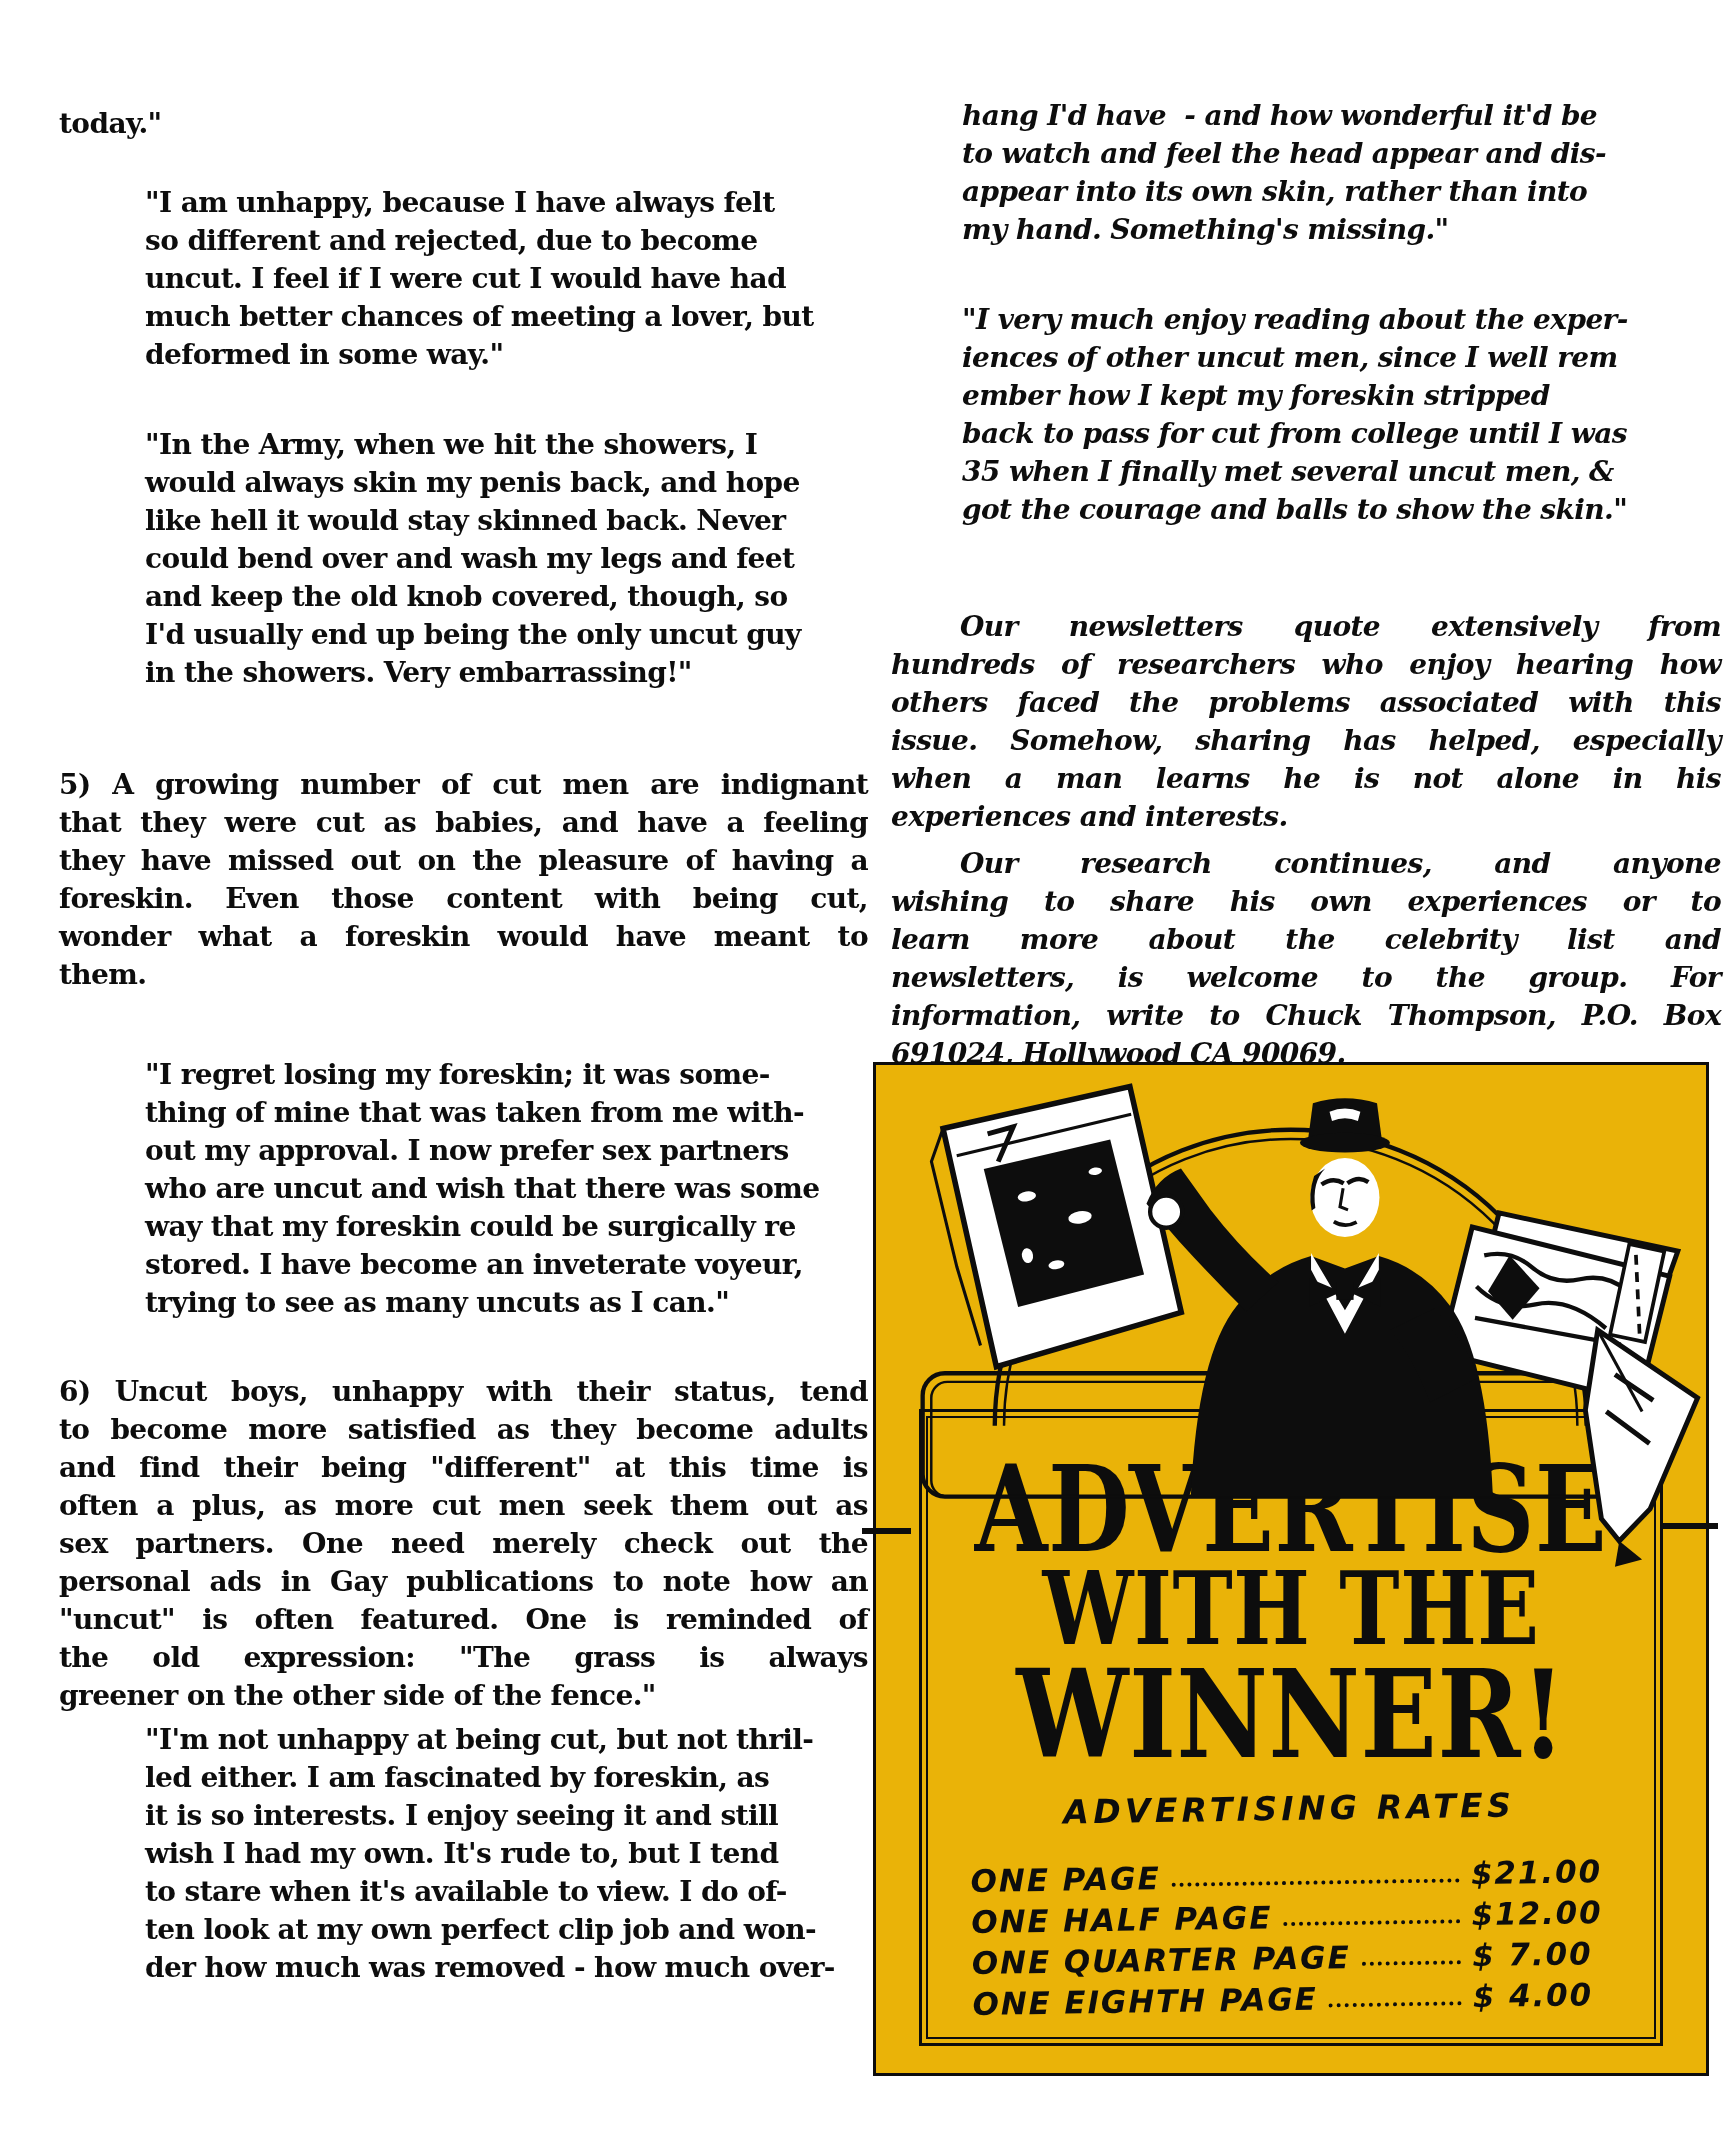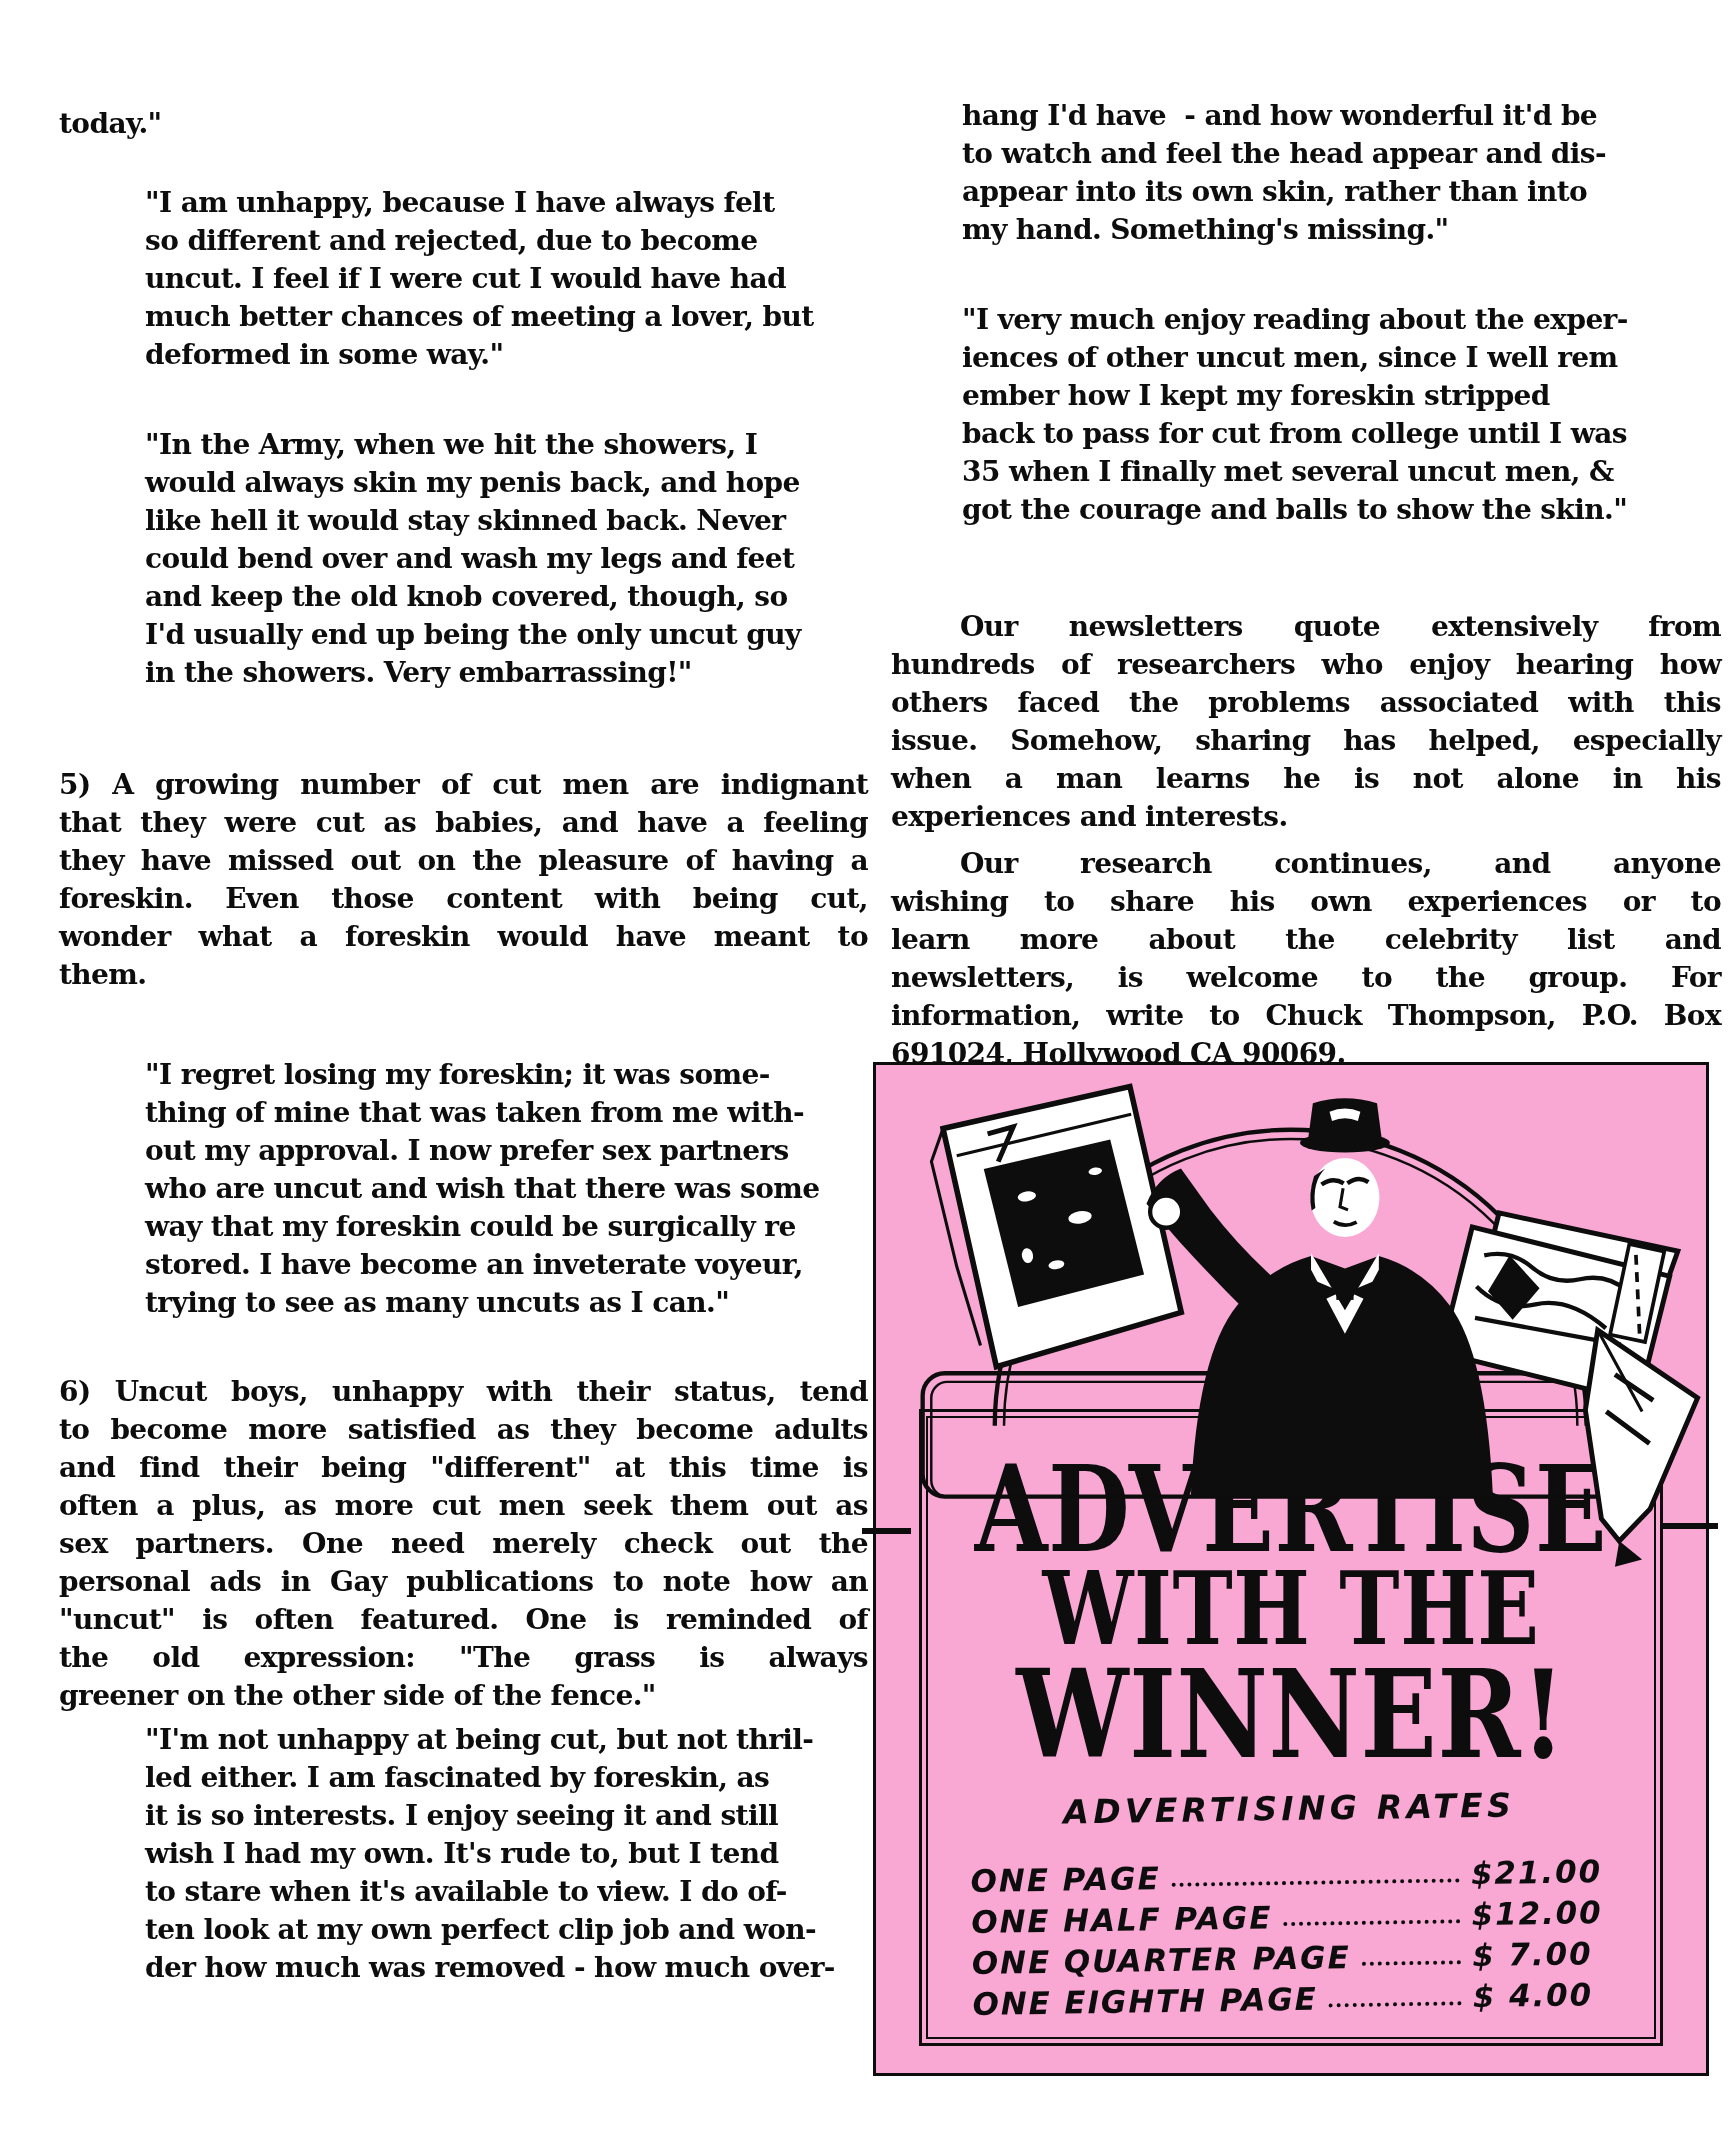--- a/index.html
+++ b/index.html
@@ -1,42 +1,42 @@
 <!DOCTYPE html>
 <html style="font-size:10px"><head>
 <meta charset="utf-8">
 <style>
   html,body{margin:0;padding:0;background:#e8e8e4;}
   #page{position:relative;width:1728px;height:2140px;background:#ffffff;overflow:hidden;
         font-family:"DejaVu Serif", serif;color:#0d0d0d;}
   
   .col{position:absolute;top:0;}
   #col-left{left:59px;width:809px;}
-  #col-right{left:891px;width:830px;}
+  #col-right{left:891px;width:830px;font-style:italic;}
   .para{font-weight:700;font-size:28px;line-height:38px;letter-spacing:-0.6px;}
   .line{white-space:pre-wrap;}
   .line.stretch{text-align:justify;text-align-last:justify;}
   .line.indent{padding-left:69px;}
   #col-left .quote{margin-left:86px;margin-right:6.2px;}
   #col-right .quote{margin-left:71px;margin-right:3.7px;}
   
   #col-left  .para:nth-child(1){margin-top:105px;}
   #col-left  .para:nth-child(2){margin-top:41px;}
   #col-left  .para:nth-child(3){margin-top:52px;}
   #col-left  .para:nth-child(4){margin-top:74px;}
   #col-left  .para:nth-child(5){margin-top:62px;}
   #col-left  .para:nth-child(6){margin-top:51px;}
   #col-left  .para:nth-child(7){margin-top:6.2px;}
   #col-right .para:nth-child(1){margin-top:97px;}
   #col-right .para:nth-child(2){margin-top:52px;}
   #col-right .para:nth-child(3){margin-top:79px;}
   #col-right .para:nth-child(4){margin-top:8.6px;}
   
   #ad-box{position:absolute;left:873px;top:1062px;width:830px;height:1008px;
-          border:3.1px solid #0d0d0d;background:#f9a8d4;}
+          border:3.1px solid #0d0d0d;background:#eab308;}
   #newsboy{position:absolute;left:0;top:0;width:830px;height:561px;z-index:3;pointer-events:none;}
   #sign{position:absolute;left:43px;right:43px;top:344px;bottom:27px;border:3.7px solid #0d0d0d;z-index:1;}
   #sign-inner{position:absolute;inset:4.3px;border:2.5px solid #0d0d0d;overflow:hidden;text-align:center;}
   .headline{font-weight:700;letter-spacing:0.6px;}
   #hl1{margin-top:39px;font-size:94px;line-height:105px;transform:scaleY(1.28);}
   #hl2{font-size:81px;line-height:94px;transform:scaleY(1.25);}
   #hl3{font-size:100px;line-height:117px;transform:scaleY(1.22);}
   #rates{margin:16px 43px 0 43px;transform:rotate(-0.9deg);
          font-family:"DejaVu Sans", sans-serif;font-style:italic;}
   #rates-title{font-size:33px;font-weight:700;letter-spacing:4.3px;margin-bottom:25px;}

